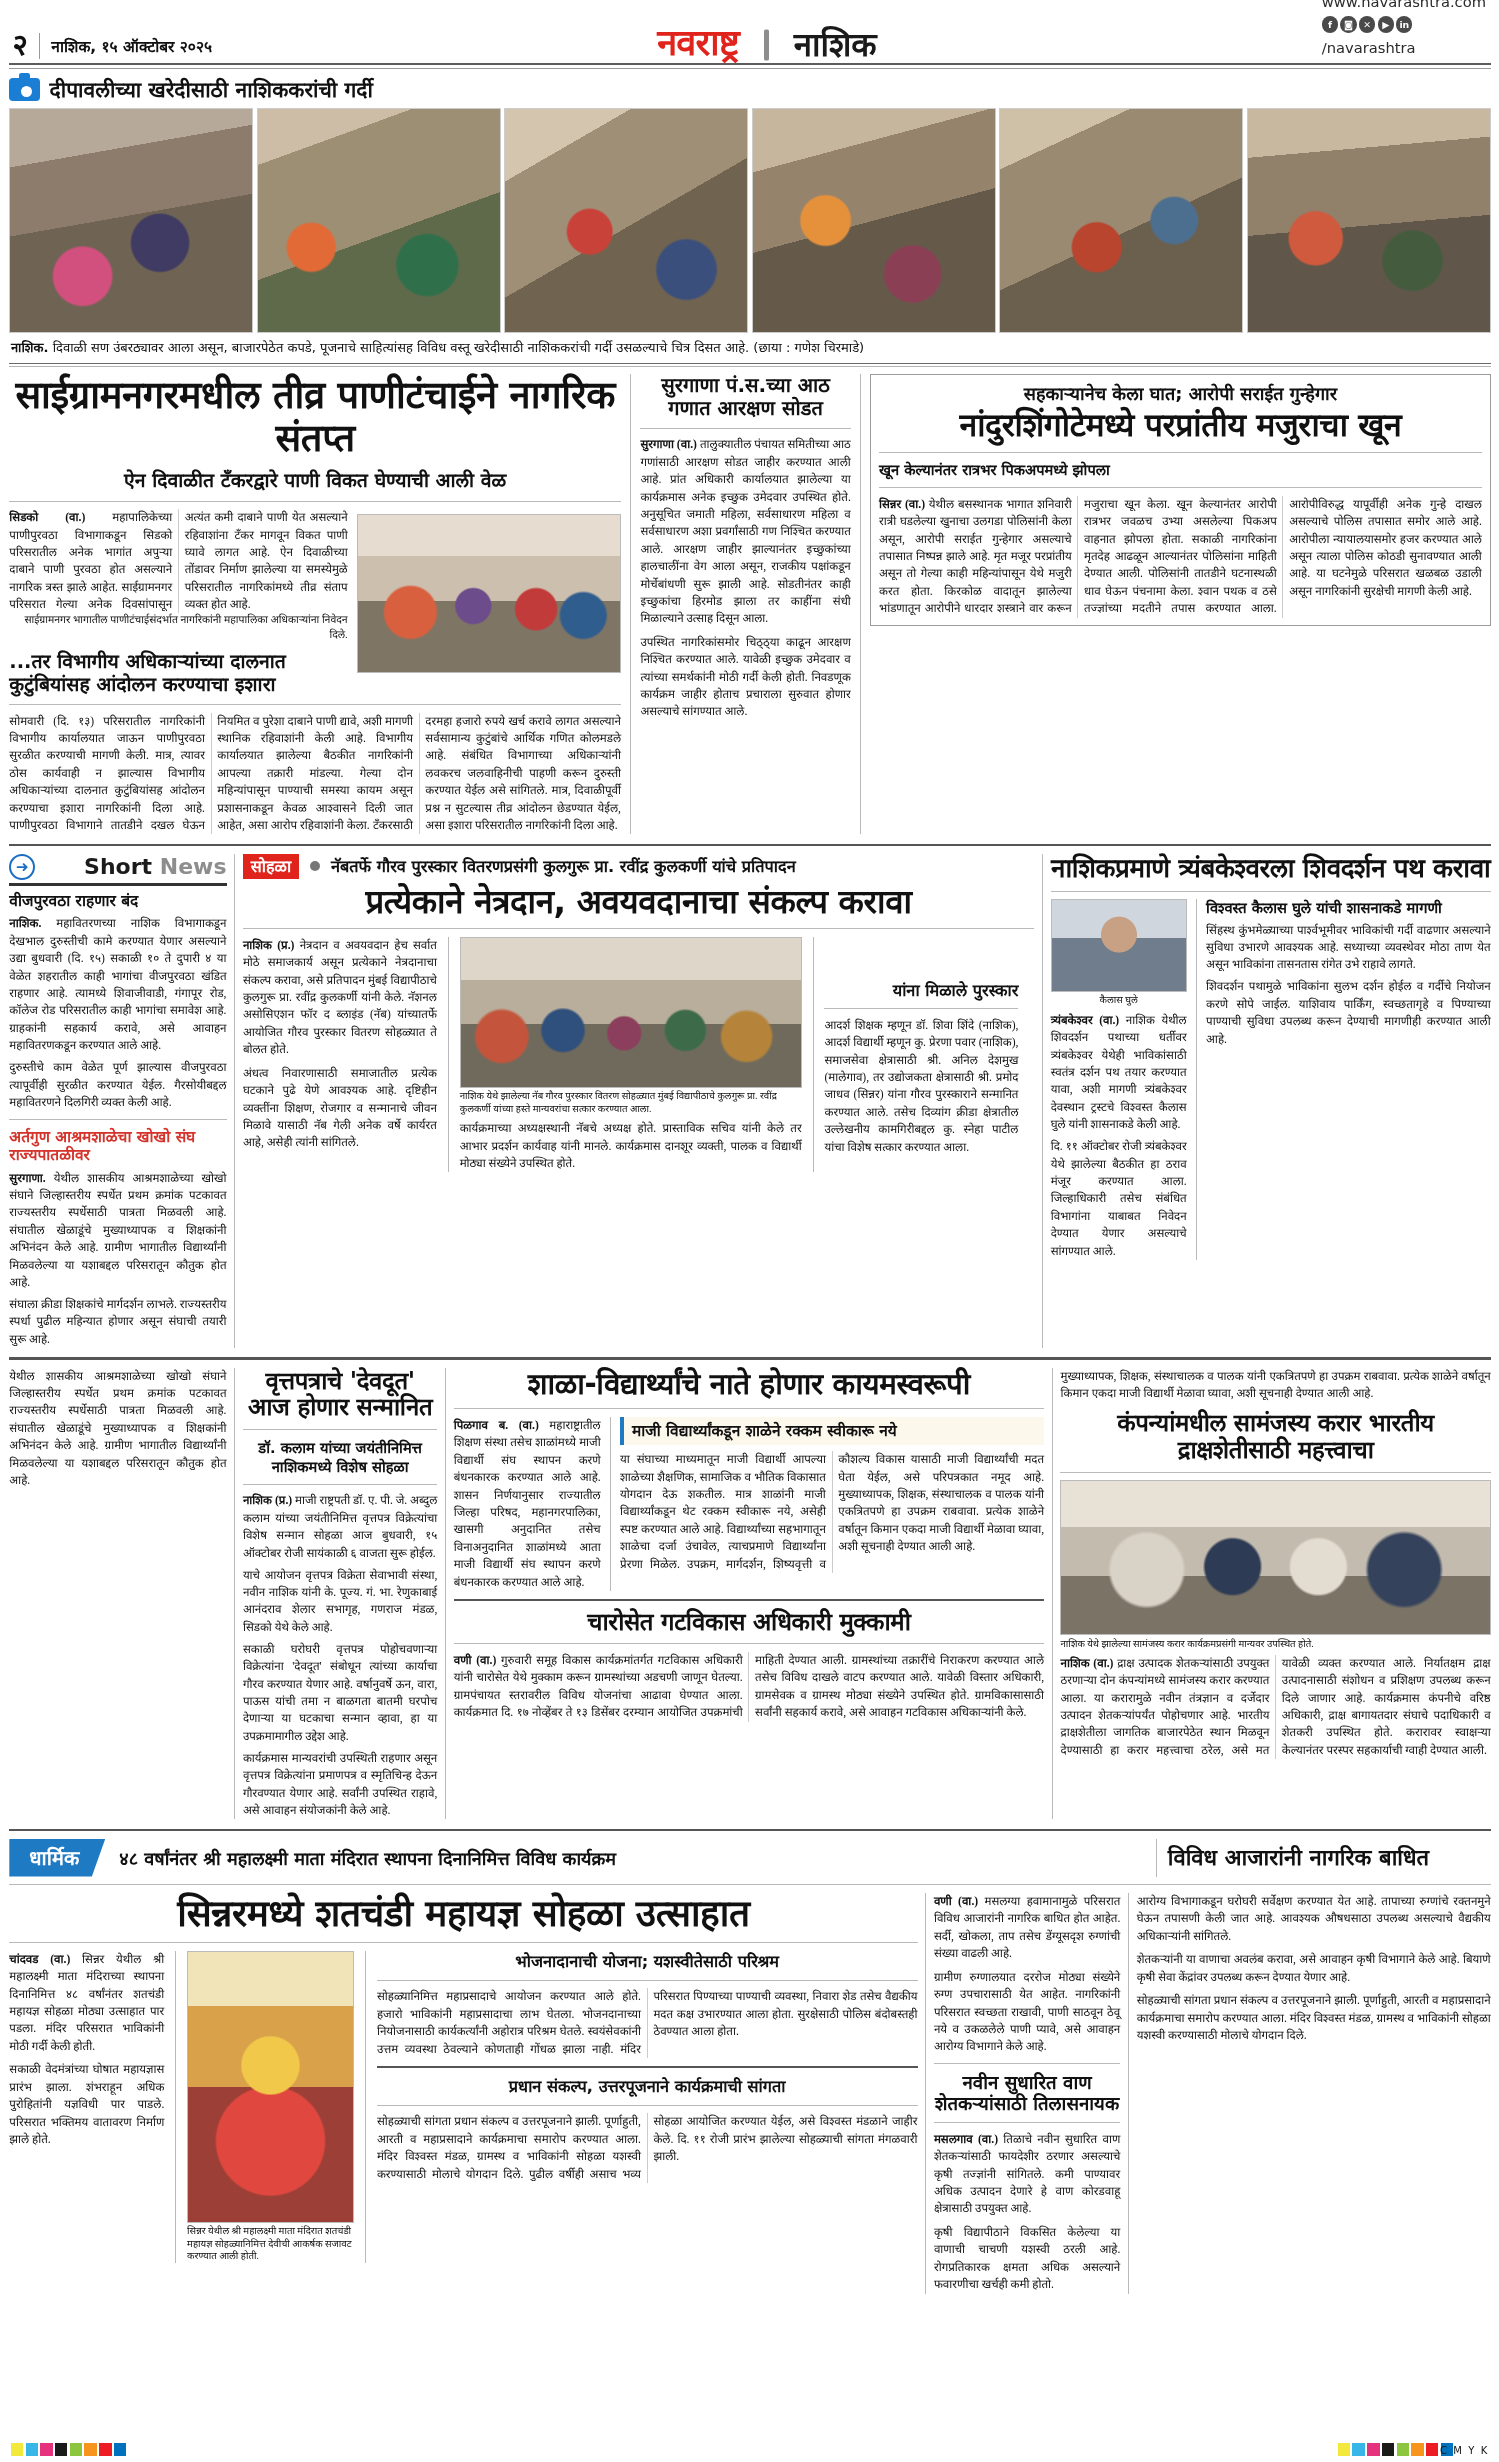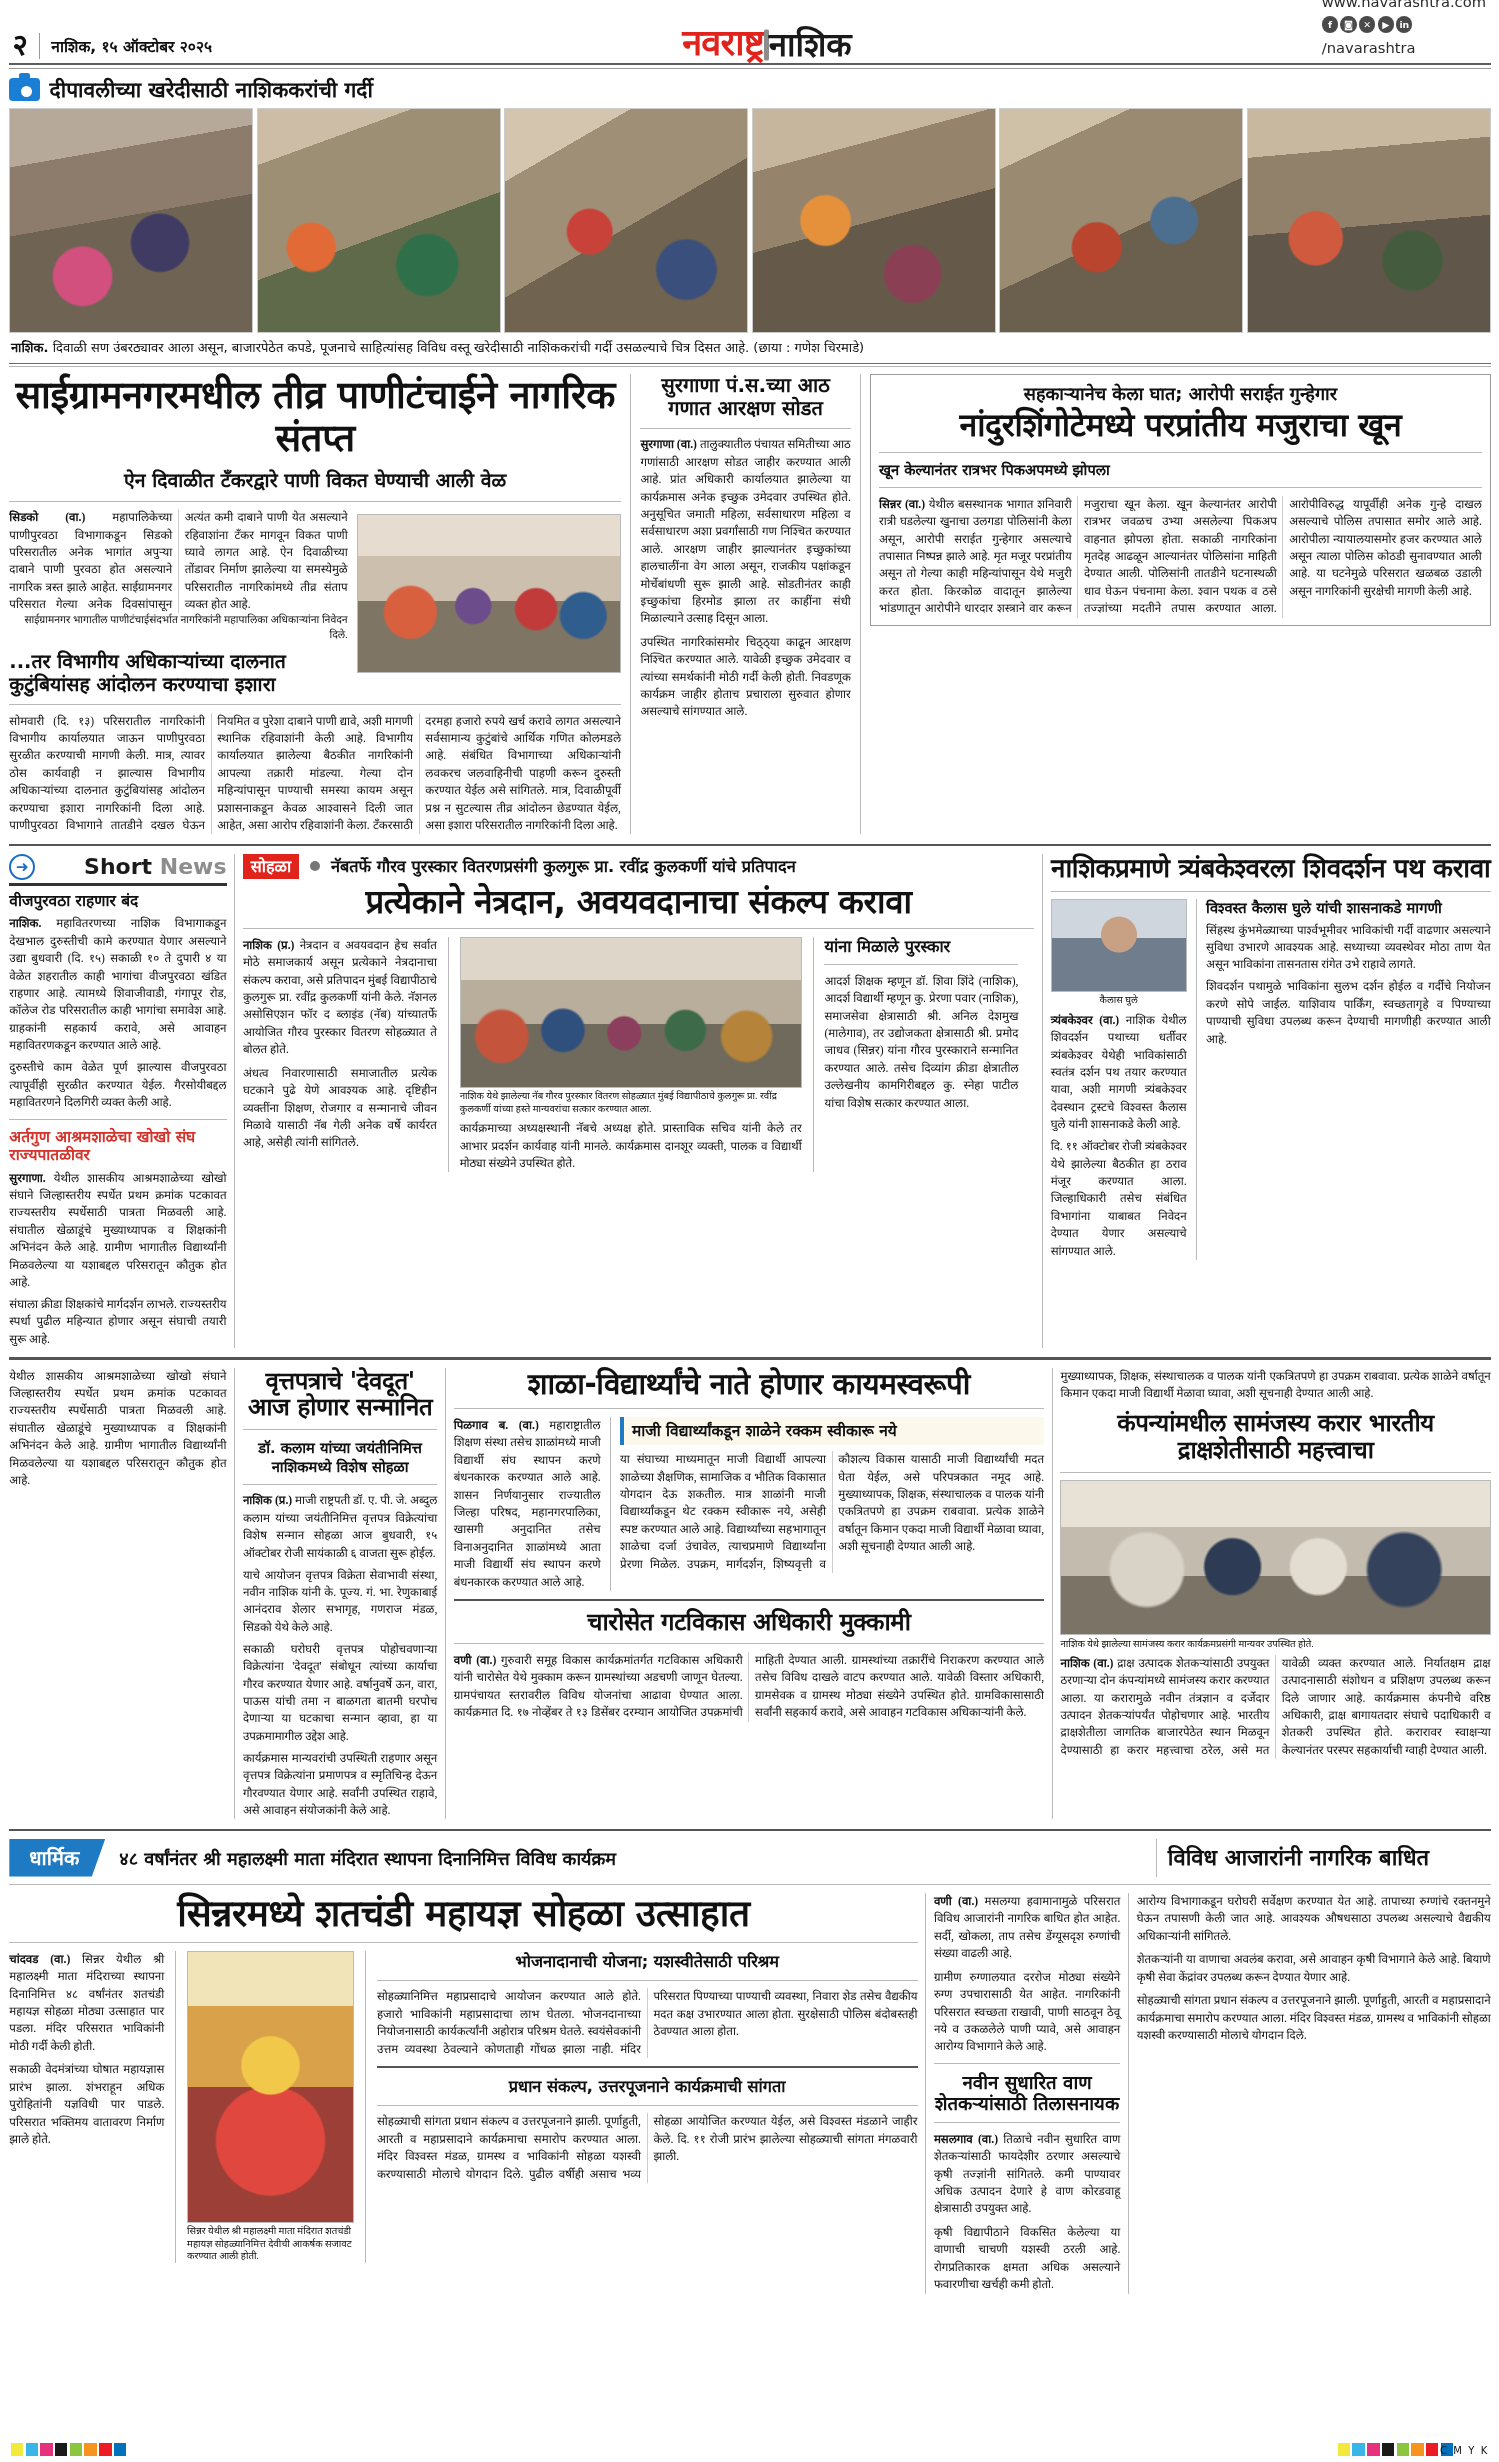--- a/index.html
+++ b/index.html
@@ -13,21 +13,21 @@
     overflow:hidden;
   }
   .page { width:1500px; height:2462px; padding:7.8px 9.3px 0 9.3px; position:relative; }
 
   
   .masthead { display:flex; align-items:flex-end; justify-content:space-between; height:51px; padding:0 4.7px 0 3.1px; }
   .mh-left { display:flex; align-items:flex-end; gap:11px; }
   .pageno { font-size:29.5px; font-weight:bold; line-height:0.9; font-family:"DejaVu Sans",sans-serif; }
   .vrule { width:1.6px; background:#999; height:26px; }
   .dateline { font-size:15.5px; font-weight:bold; padding-bottom:1.6px; font-family:"DejaVu Sans",sans-serif;}
-  .mh-center { display:flex; align-items:flex-end; gap:0; transform:translateY(1.6px); }
+  .mh-center { display:flex; align-items:flex-end; gap:25px; transform:translateY(1.6px); }
   .brand { font-size:36px; font-weight:bold; color:#e0231b; font-family:"DejaVu Sans",sans-serif; letter-spacing:-0.8px; line-height:1; }
   .brand-sep { width:4.7px; height:31px; background:#8d8d8d; border-radius:1.6px; }
   .edition { font-size:33px; font-weight:bold; color:#1a1a1a; font-family:"DejaVu Sans",sans-serif; line-height:1; }
   .mh-right { display:flex; align-items:flex-start; gap:6.2px; font-family:"DejaVu Sans",sans-serif; font-size:14.7px; color:#2b2b2b; padding-bottom:3.1px;flex-direction:column;}
   .soc { display:flex; gap:2.3px; }
   .soc span { width:16.3px;height:16.3px;border-radius:50%;background:#4a4a4a;color:#fff;display:flex;align-items:center;justify-content:center;font-size:9.3px;font-weight:bold;font-family:"DejaVu Sans",sans-serif;}
   .hdr-rule { height:5.4px; border-top:2.3px solid #5d5d5d; border-bottom:1.6px solid #9a9a9a; margin:4.7px 0 6.2px; }
 
   
   .strip-title { display:flex; align-items:center; gap:9.3px; margin-bottom:4.7px; }
@@ -319,21 +319,21 @@
         <div class="sep"></div>
         <div style="width:342px;">
           <div class="imgbox grp" style="height:151px;">
               <i></i>
             </div>
           <div class="imgcap">नाशिक येथे झालेल्या नॅब गौरव पुरस्कार वितरण सोहळ्यात मुंबई विद्यापीठाचे कुलगुरू प्रा. रवींद्र कुलकर्णी यांच्या हस्ते मान्यवरांचा सत्कार करण्यात आला.</div>
           <div class="body-txt" style="margin-top:4.7px;">कार्यक्रमाच्या अध्यक्षस्थानी नॅबचे अध्यक्ष होते. प्रास्ताविक सचिव यांनी केले तर आभार प्रदर्शन कार्यवाह यांनी मानले. कार्यक्रमास दानशूर व्यक्ती, पालक व विद्यार्थी मोठ्या संख्येने उपस्थित होते.</div>
         </div>
         <div class="sep"></div>
         <div style="width:194px;">
-          <div class="sn-item-h" style="text-align:left;font-size:16.3px;">यांना मिळाले पुरस्कार</div>
+          <div class="sn-item-h" style="text-align:right;font-size:16.3px;margin-top:44px;">यांना मिळाले पुरस्कार</div>
           <div class="hsep"></div>
           <div class="body-txt">आदर्श शिक्षक म्हणून डॉ. शिवा शिंदे (नाशिक), आदर्श विद्यार्थी म्हणून कु. प्रेरणा पवार (नाशिक), समाजसेवा क्षेत्रासाठी श्री. अनिल देशमुख (मालेगाव), तर उद्योजकता क्षेत्रासाठी श्री. प्रमोद जाधव (सिन्नर) यांना गौरव पुरस्काराने सन्मानित करण्यात आले. तसेच दिव्यांग क्रीडा क्षेत्रातील उल्लेखनीय कामगिरीबद्दल कु. स्नेहा पाटील यांचा विशेष सत्कार करण्यात आला.</div>
         </div>
       </div>
     </div>
 
     <div class="sep"></div>
 
     <div class="col" style="flex:1;padding-right:0;">
       <h1 class="big" style="font-size:26px;text-align:center;">नाशिकप्रमाणे त्र्यंबकेश्वरला शिवदर्शन पथ करावा</h1>

